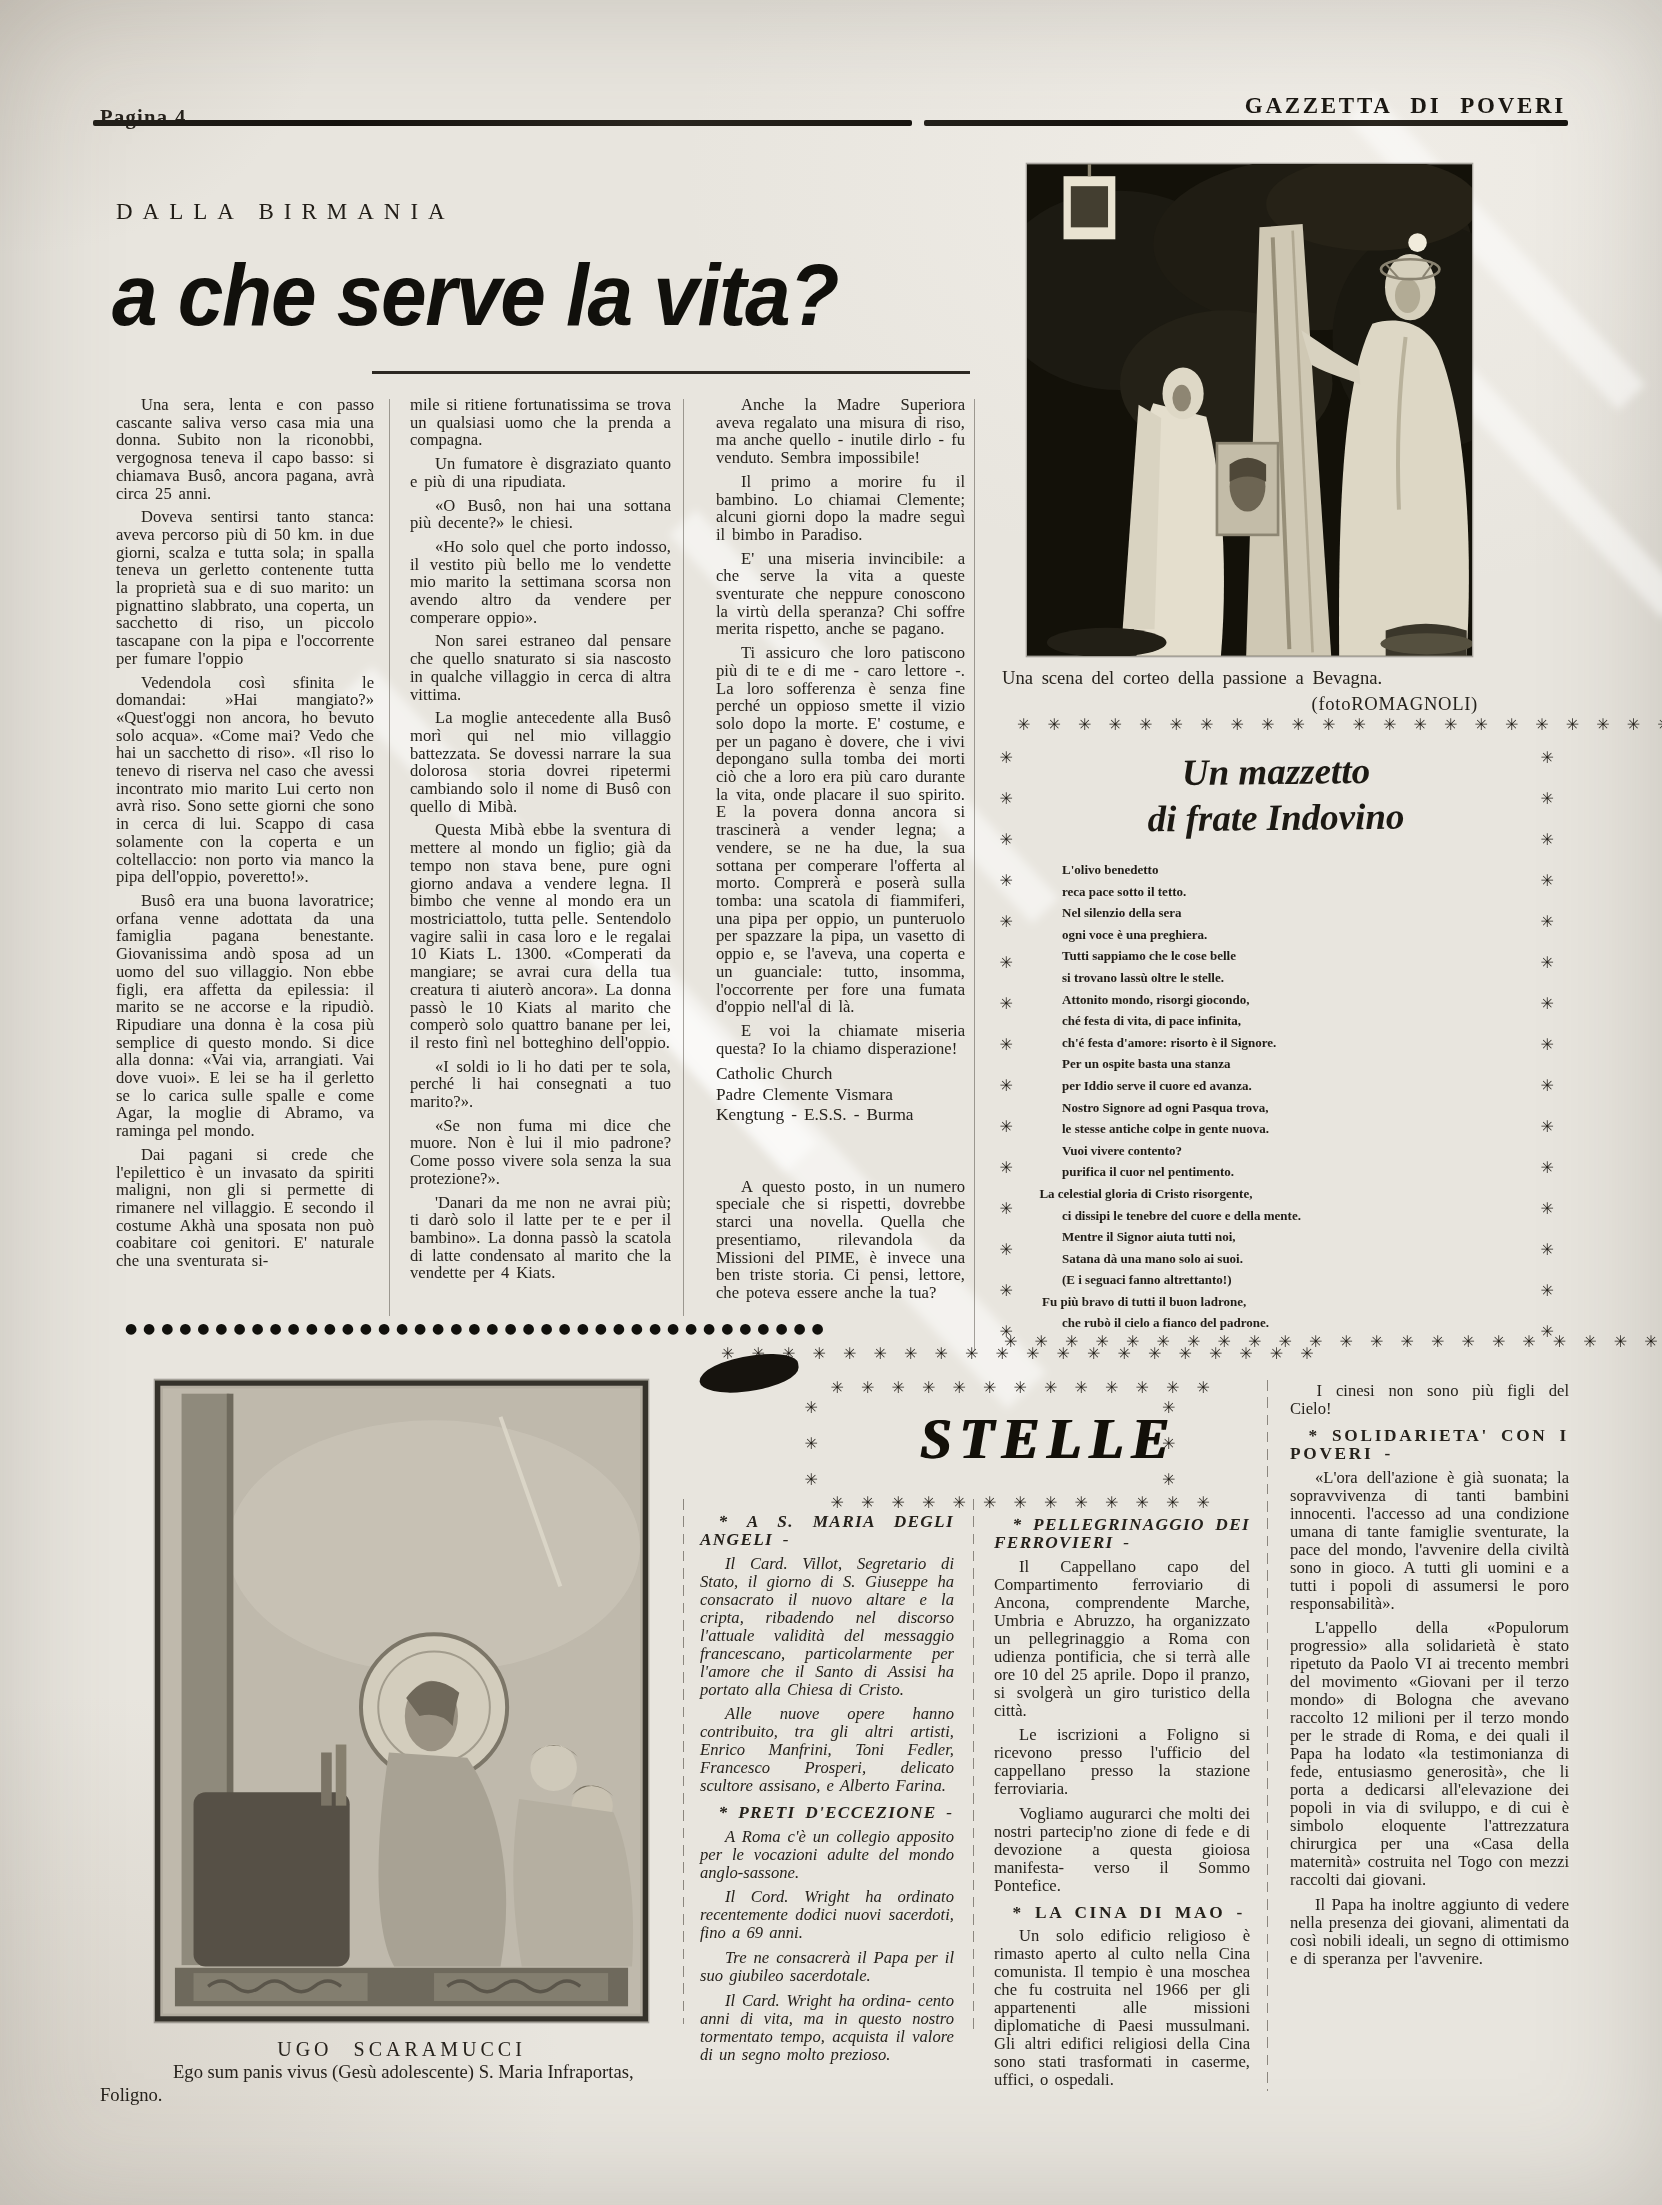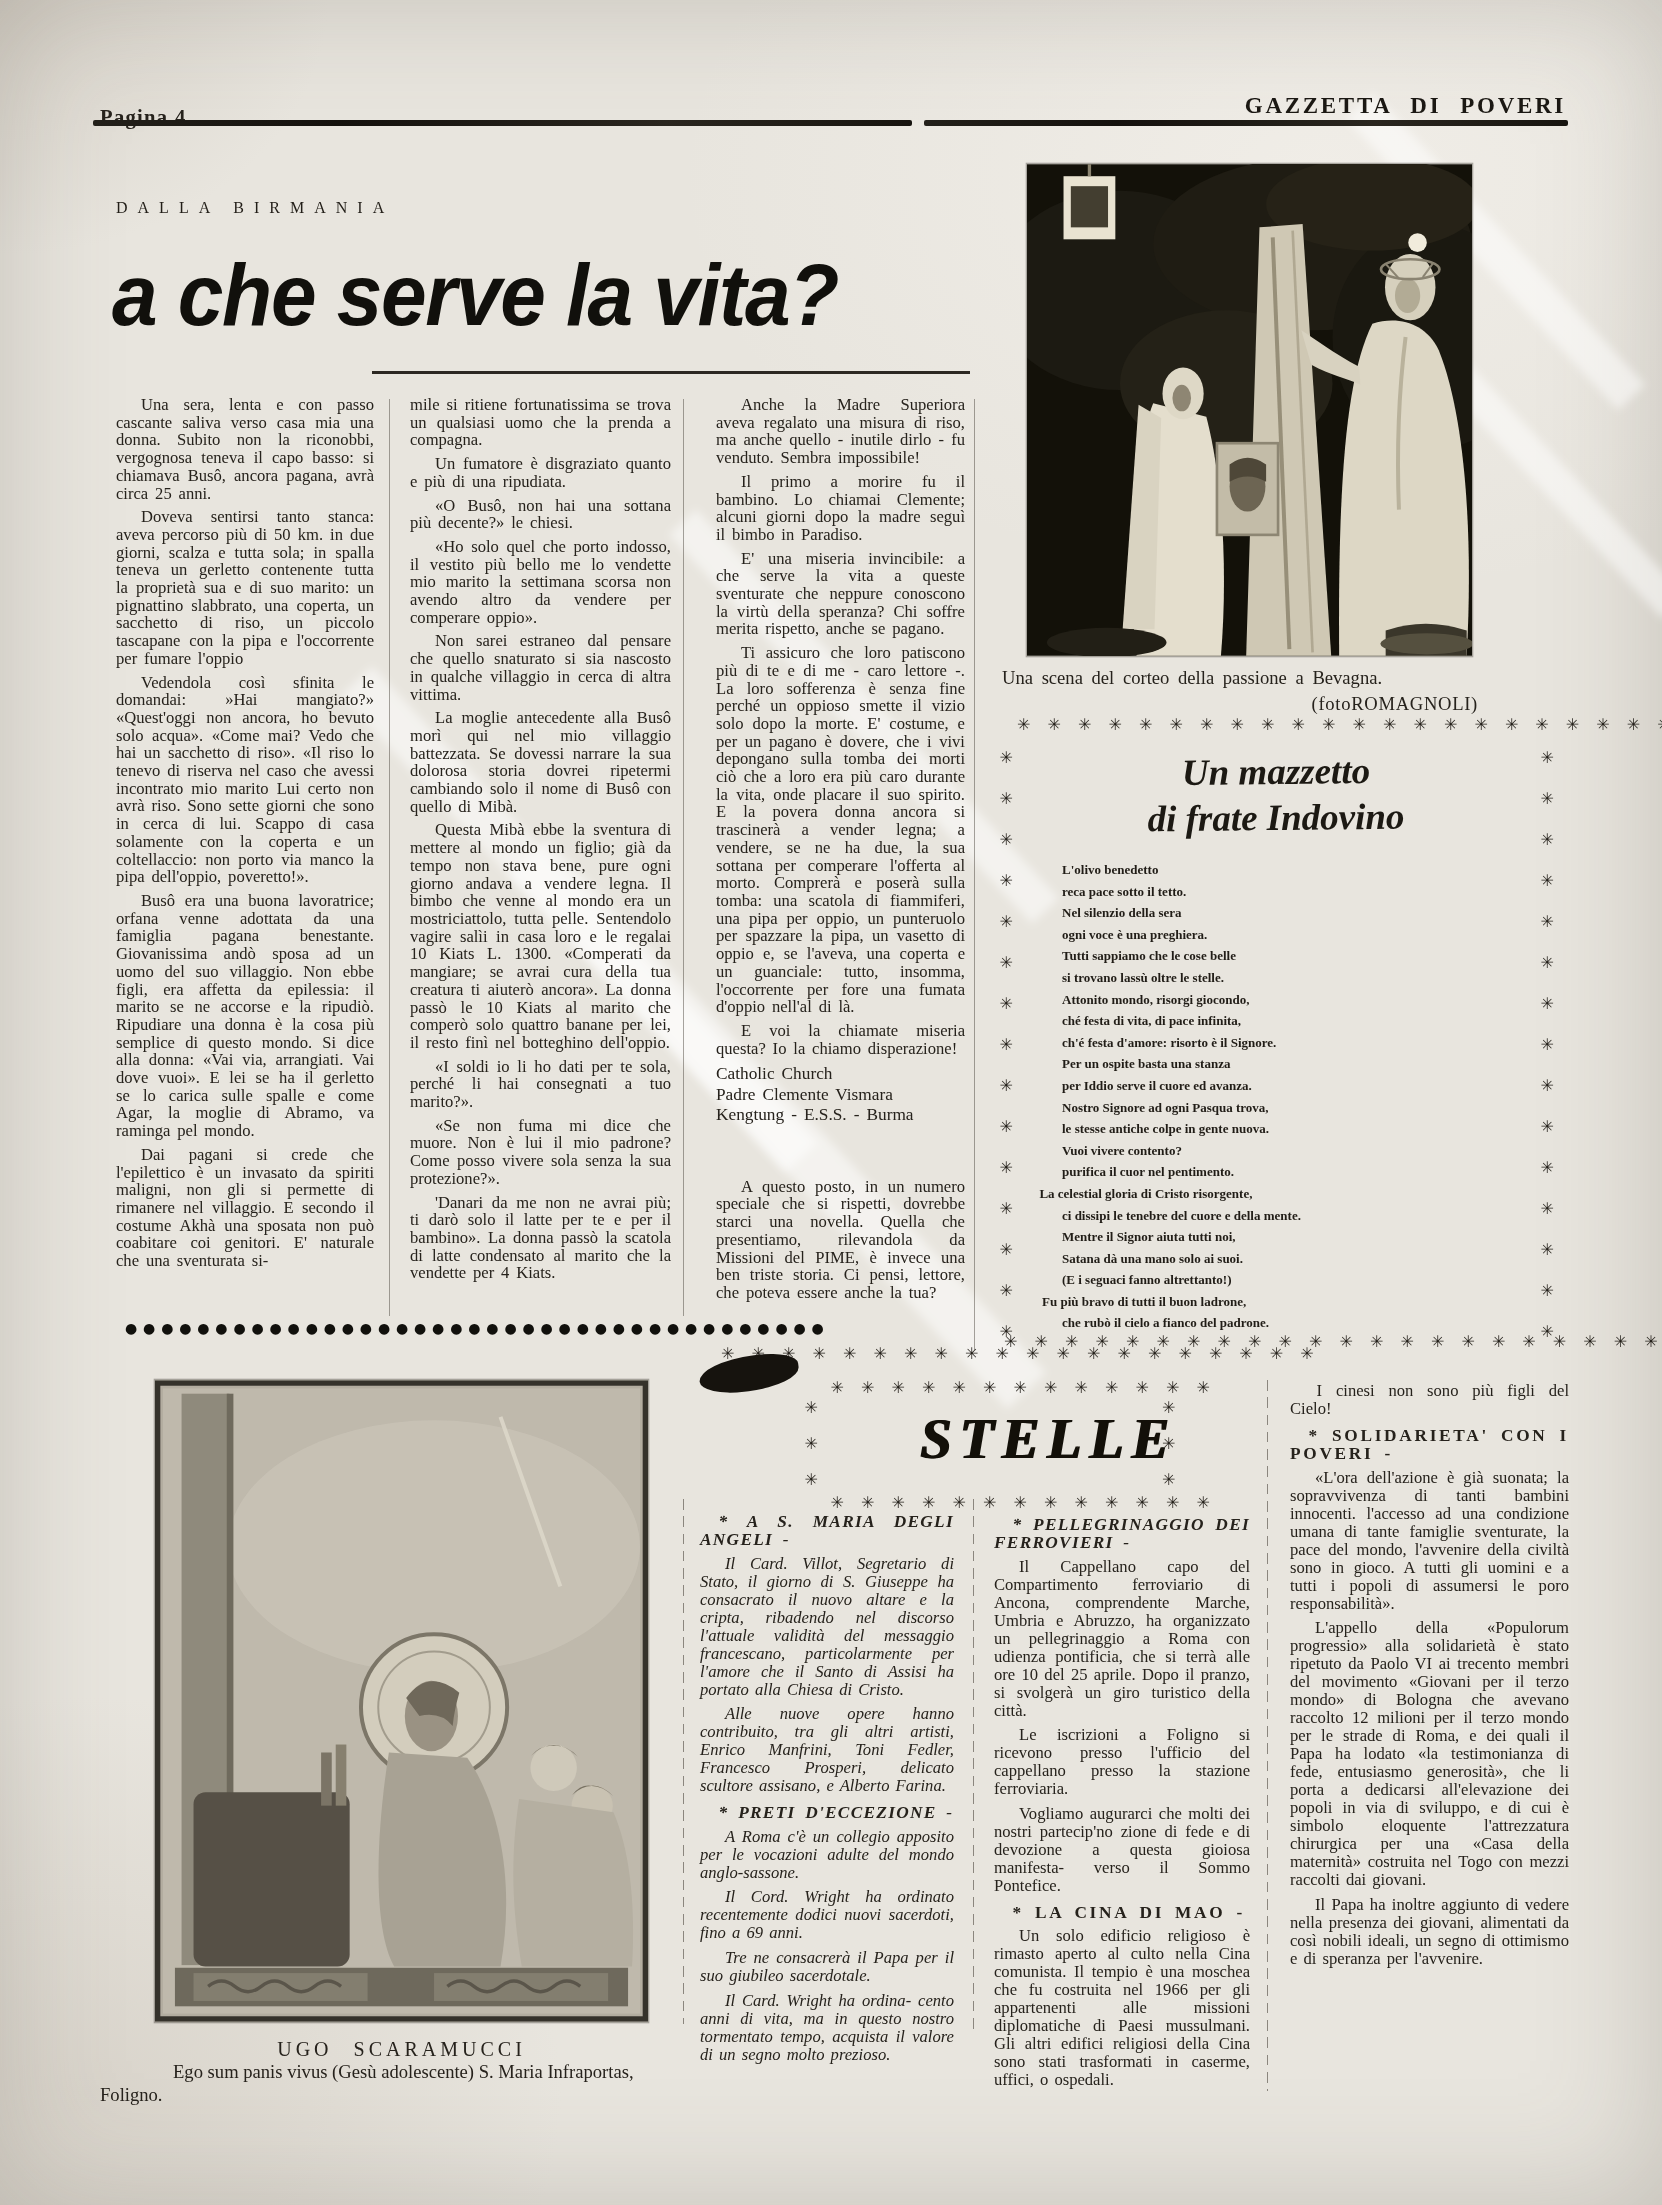--- a/index.html
+++ b/index.html
@@ -12,21 +12,21 @@
       #e8e5de;
     box-shadow: inset 0 0 120px rgba(90,82,70,.25);}
   .abs{position:absolute;}
   
   .streak{position:absolute;background:rgba(255,255,255,.5);filter:blur(4px);pointer-events:none;}
   .blob{position:absolute;background:#16130e;border-radius:60% 40% 55% 45%;transform:rotate(-7deg);}
   
   .pageno{font-weight:bold;font-size:20.6px;letter-spacing:1.3px;margin-top:9px;}
   .masthead{font-weight:bold;font-size:23px;letter-spacing:2.7px;word-spacing:10.6px;color:#1b1813;}
   .rule{height:6px;background:linear-gradient(90deg,#23201a, #14110d 30%, #2a261f 70%, #17140f);border-radius:2px;}
-  .kicker{font-size:16px;letter-spacing:10px;color:#221e18;}
+  .kicker{font-size:23px;letter-spacing:10px;color:#221e18;}
   .headline{font-family:"Liberation Sans",sans-serif;font-style:italic;font-weight:bold;
     font-size:82px;letter-spacing:-1.3px;color:#11100c;transform:scaleY(1.06);transform-origin:left top;white-space:nowrap;}
   .hrule{height:2.7px;background:#2c2822;}
   
   .col{position:absolute;text-align:justify;font-size:16.6px;line-height:17.7px;word-spacing:2.7px;}
   .bp{margin:0 0 6px 0;text-indent:25px;}
   .italic{}
   .divider{position:absolute;width:1.3px;background:rgba(62,56,47,.45);}
   .divider.dash{background:repeating-linear-gradient(180deg,rgba(62,56,47,.55) 0 10.6px,rgba(62,56,47,0) 10.6px 17.3px);}
   .signoff{text-align:left;text-indent:0;line-height:20.6px;font-size:17.3px;margin-top:6.6px;}

